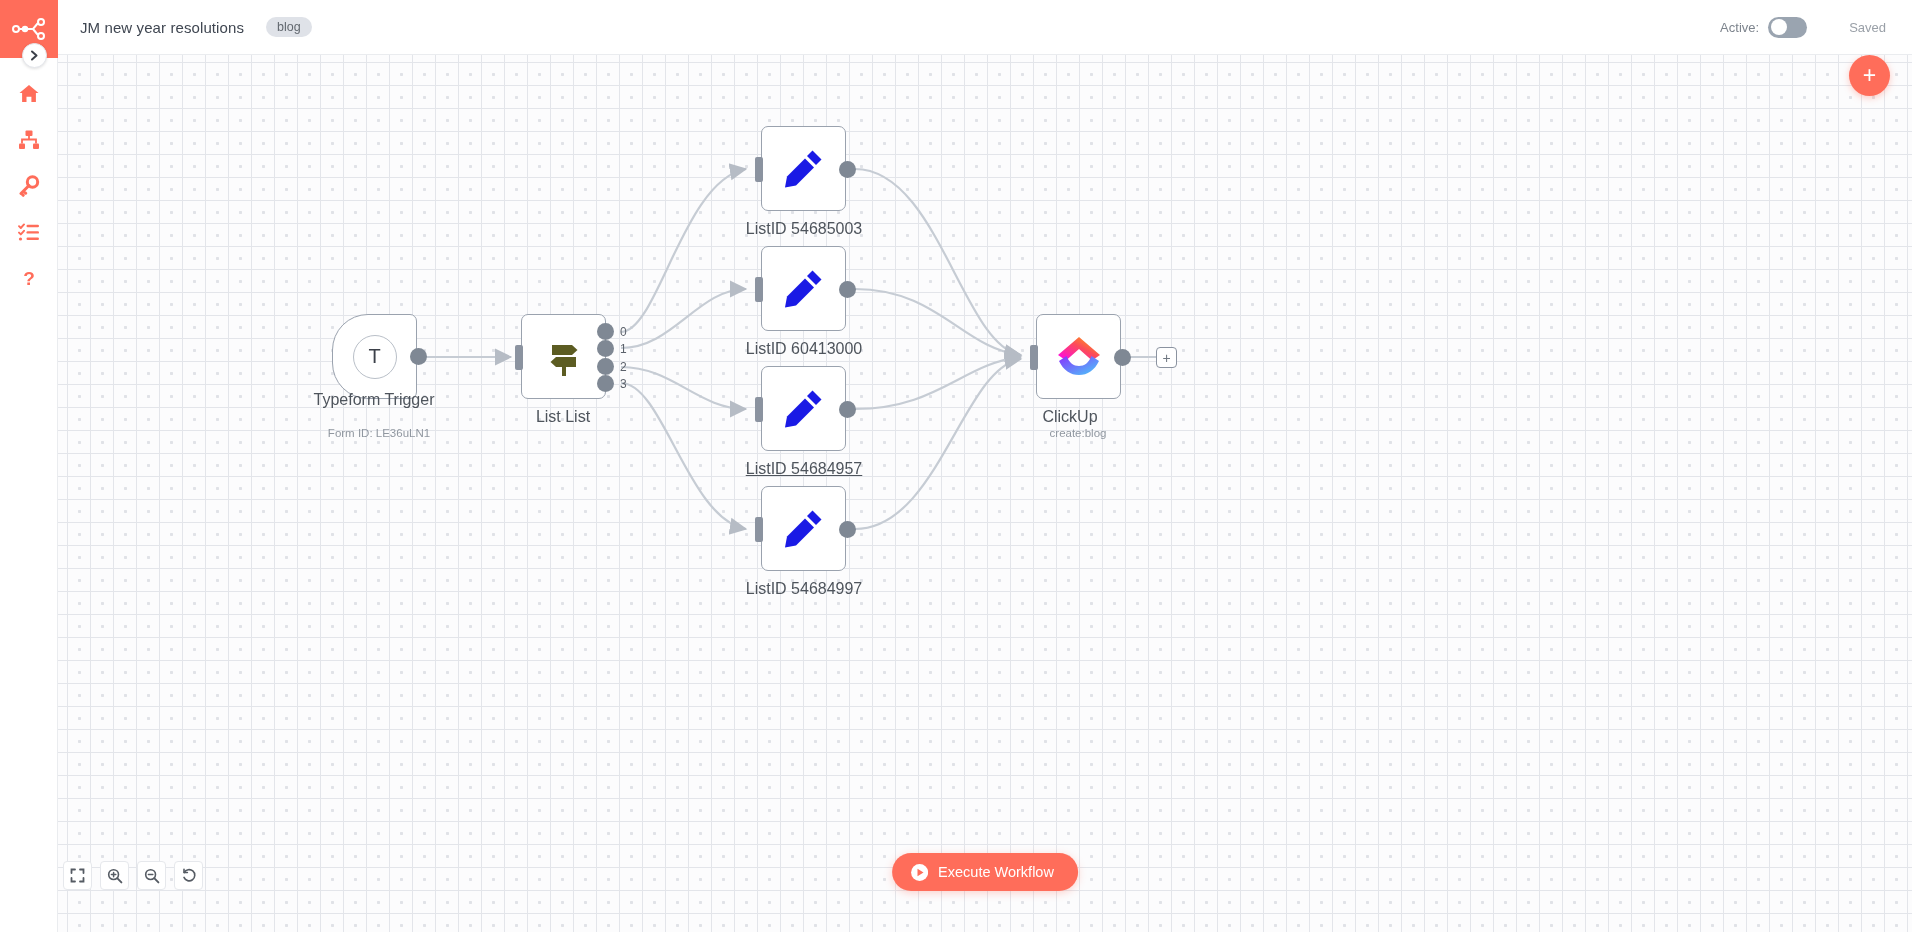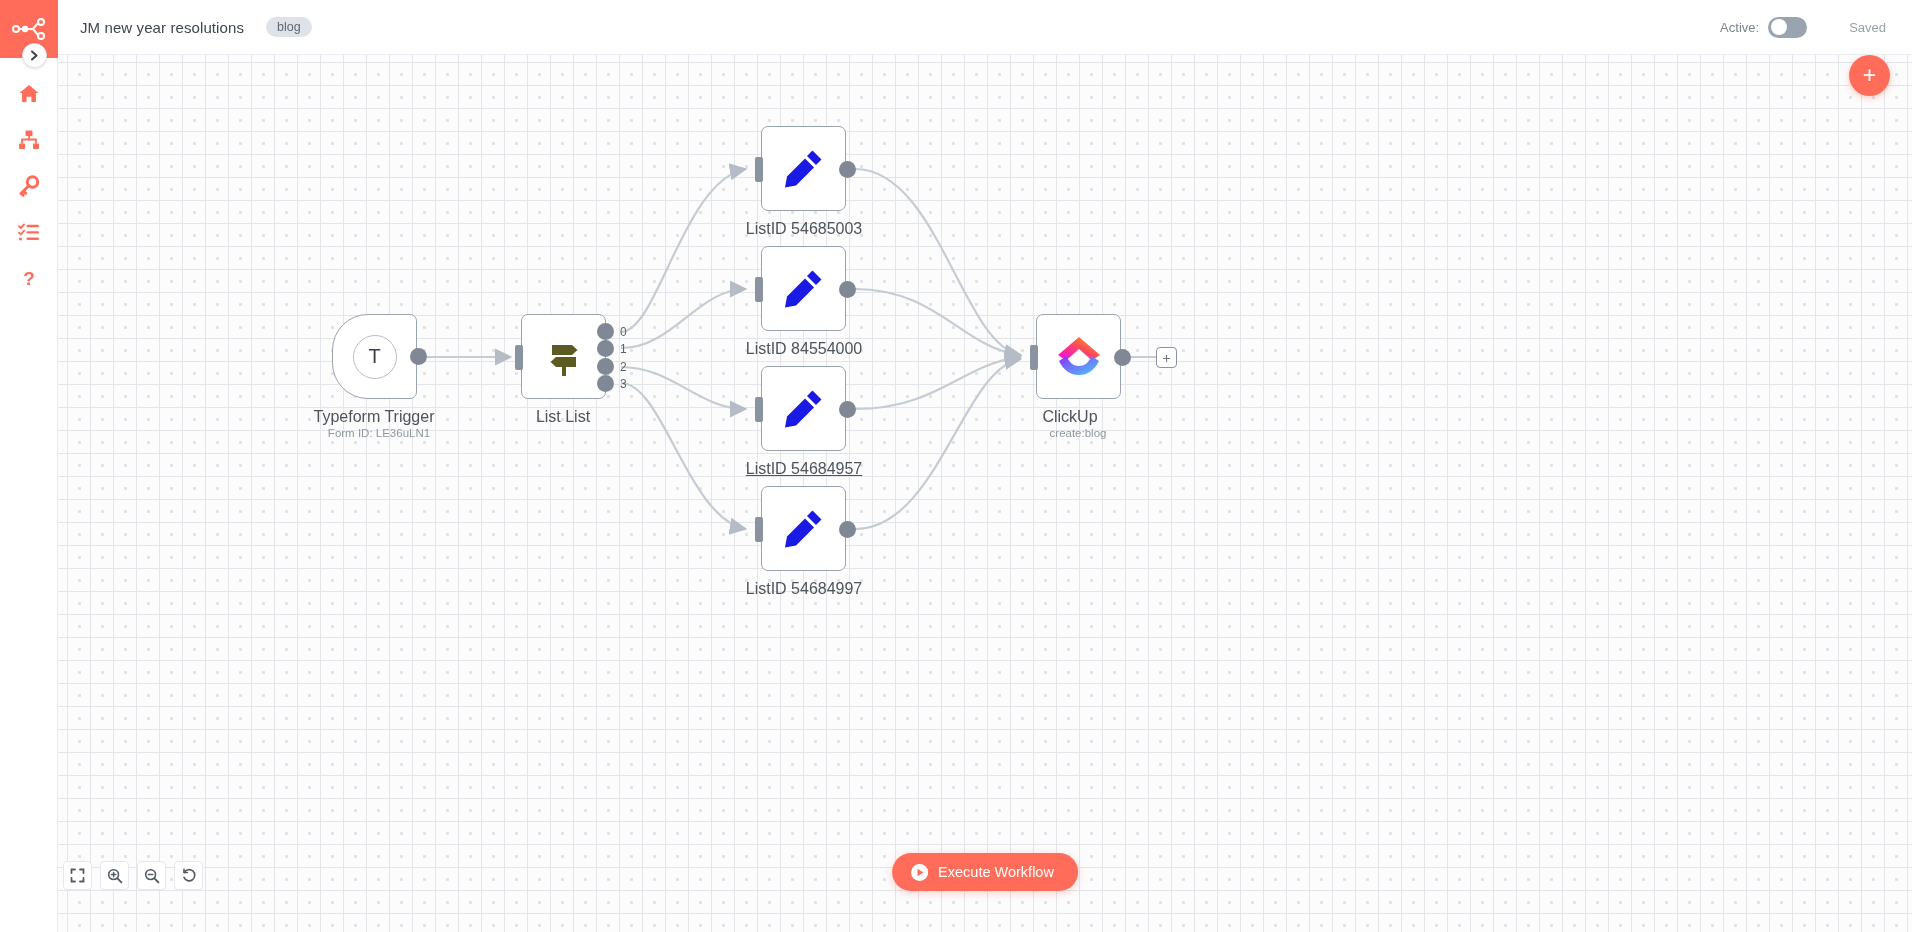--- a/index.html
+++ b/index.html
@@ -252,21 +252,21 @@
           <path d="M1070,302 L1098,302"></path>
         </g>
       </svg>
 
       <div class="node trigger" style="left:274px; top:259px;">
         <div class="trig-circle">
           <span>T</span>
         </div>
       </div>
       <div class="dot-out" style="left:352px; top:293px;"></div>
-      <div class="node-caption" style="left:316px; top:353px;">Typeform Trigger</div>
+      <div class="node-caption" style="left:316px; top:336px;">Typeform Trigger</div>
       <div class="node-sub" style="left:316px; top:372px;padding-left:10px;">Form ID: LE36uLN1</div>
 
       <div class="node" style="left:463px; top:259px;">
         <svg width="42" height="44" viewBox="0 0 42 44">
           <path d="M9 10 h20 l5.5 5 -5.5 5 h-20 Z" fill="#5c5c22"></path>
           <path d="M33 22 h-20 l-5.5 5 5.5 5 h20 Z" fill="#5c5c22"></path>
           <rect x="19" y="32" width="4" height="9" fill="#5c5c22"></rect>
         </svg>
       </div>
       <div class="stub-in" style="left:457px; top:290px;"></div>
@@ -291,21 +291,21 @@
       <div class="node-caption" style="left:746px; top:165px;">ListID 54685003</div>
 
       <div class="node" style="left:703px; top:191px;">
         <svg width="46" height="46" viewBox="0 0 46 46">
           <path d="M31.5 4.5 l9 9 -5.5 5.5 -9-9 Z" fill="#1a1ae5"></path>
           <path d="M24 12.5 l9 9 -18 18 -11 2 2-11 Z" fill="#1a1ae5"></path>
         </svg>
       </div>
       <div class="stub-in" style="left:697px; top:222px;"></div>
       <div class="dot-out" style="left:781px; top:226px;"></div>
-      <div class="node-caption" style="left:746px; top:285px;">ListID 84554000</div>
+      <div class="node-caption" style="left:746px; top:285px;">ListID 60413000</div>
 
       <div class="node" style="left:703px; top:311px;">
         <svg width="46" height="46" viewBox="0 0 46 46">
           <path d="M31.5 4.5 l9 9 -5.5 5.5 -9-9 Z" fill="#1a1ae5"></path>
           <path d="M24 12.5 l9 9 -18 18 -11 2 2-11 Z" fill="#1a1ae5"></path>
         </svg>
       </div>
       <div class="stub-in" style="left:697px; top:342px;"></div>
       <div class="dot-out" style="left:781px; top:346px;"></div>
       <div class="node-caption" style="left:746px; top:405px;text-decoration:underline;">ListID 54684957</div>

